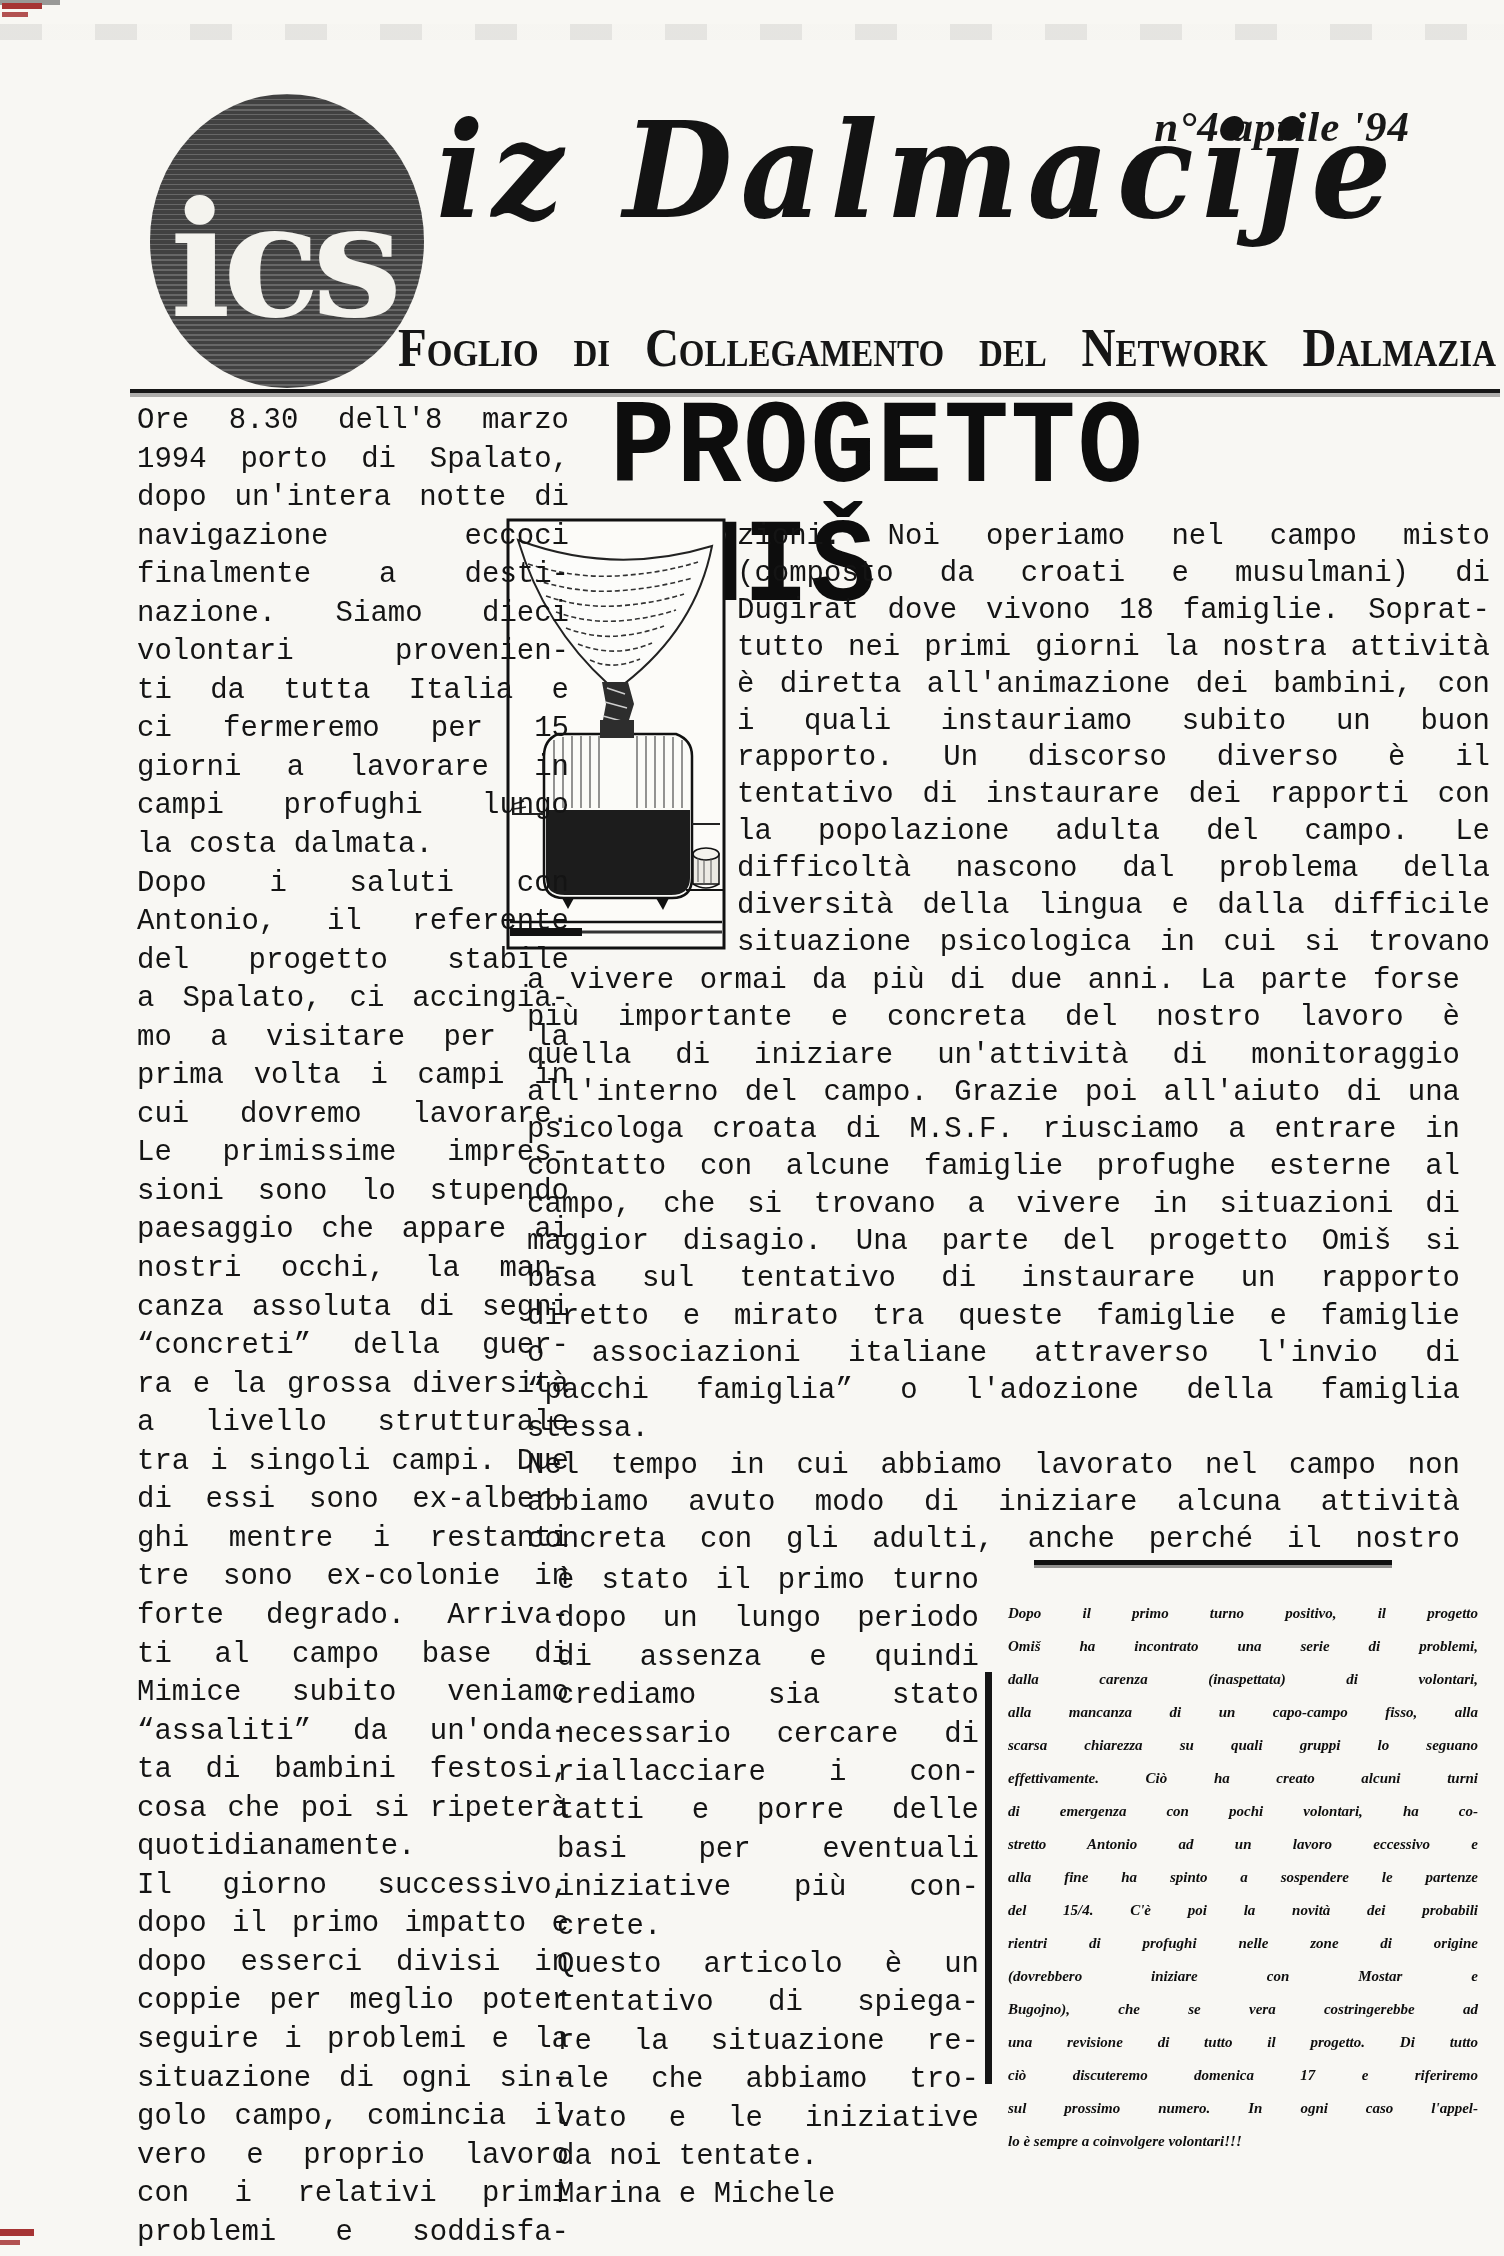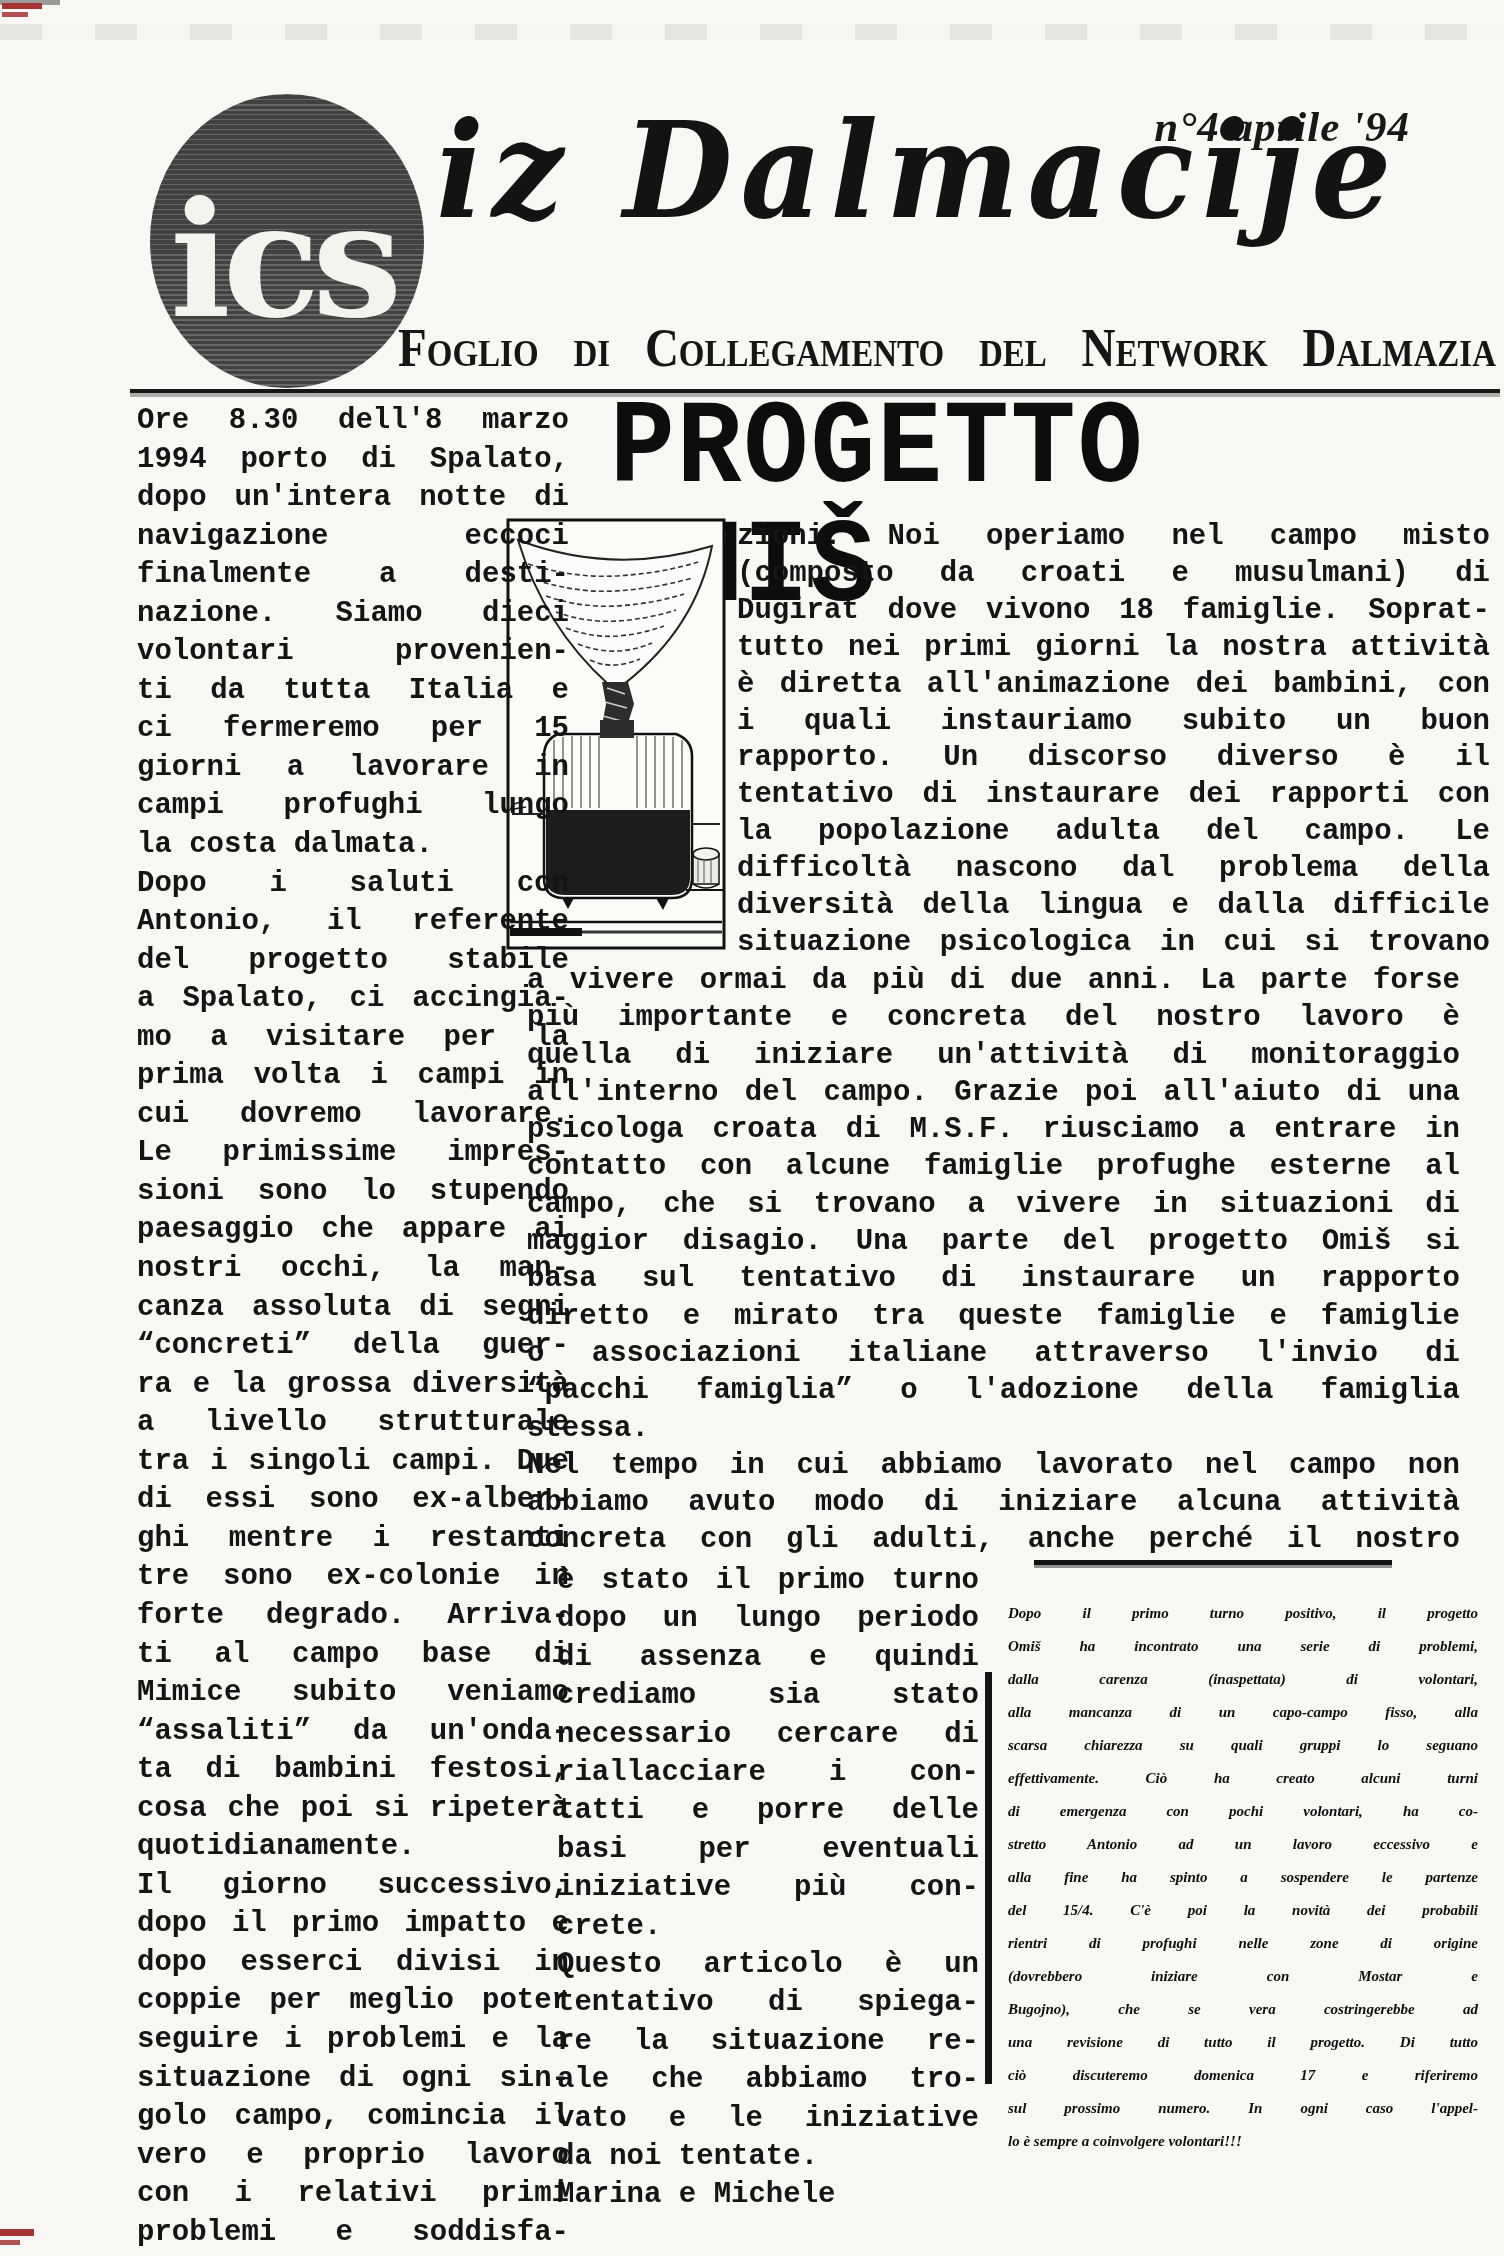--- a/index.html
+++ b/index.html
@@ -17,21 +17,21 @@
   #newsletter-title{left:436px;top:92px;font-family:"DejaVu Serif","Liberation Serif",serif;
     font-weight:bold;font-style:italic;font-size:126px;line-height:1.2;color:#131313;letter-spacing:8px;
     transform:scaleY(1.05);transform-origin:top left;}
   #newsletter-subtitle{left:398px;top:318px;width:1098px;font-family:"Liberation Serif","DejaVu Serif",serif;
     font-weight:bold;font-variant:small-caps;font-size:47px;line-height:1.1;color:#161616;
     transform:scaleY(1.18);transform-origin:top left;text-align:justify;text-align-last:justify;}
   #header-rule{left:130px;top:389px;width:1370px;height:0;border-top:4px solid #161616;
     box-shadow:0 4px 0 rgba(60,60,60,.4);}
 
   
-  .mono{font-family:"Liberation Mono","DejaVu Sans Mono",monospace;color:#141414;font-weight:bold;}
+  .mono{font-family:"Liberation Mono","DejaVu Sans Mono",monospace;color:#141414;}
   .tline{white-space:normal;}
   .just{text-align:justify;text-align-last:justify;}
   #headline{left:610px;top:390px;font-family:"Liberation Mono","DejaVu Sans Mono",monospace;
     font-weight:bold;font-size:108px;line-height:1;color:#0d0d0d;letter-spacing:2px;word-spacing:26px;
     transform:scaleY(1.1);transform-origin:top left;}
   #left-column{left:137px;top:402px;width:432px;font-size:29px;line-height:38.55px;}
   #beside-illustration{left:737px;top:519px;width:753px;font-size:29px;line-height:36.9px;}
   #full-width{left:527px;top:962px;width:933px;font-size:29px;line-height:37.3px;}
   #middle-column{left:557px;top:1562px;width:422px;font-size:29px;line-height:38.4px;}
   #signature{left:557px;top:2178px;width:422px;font-size:29px;text-align:left;padding-right:12px;box-sizing:border-box;}

